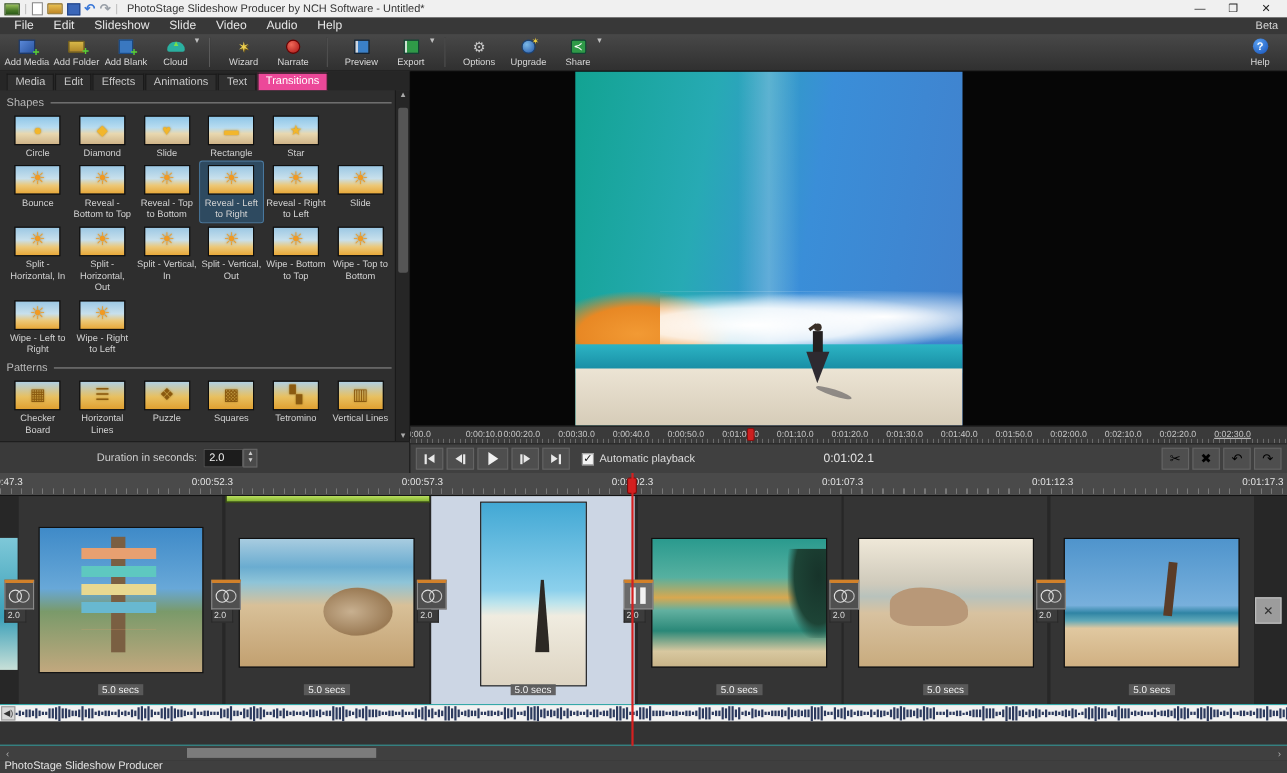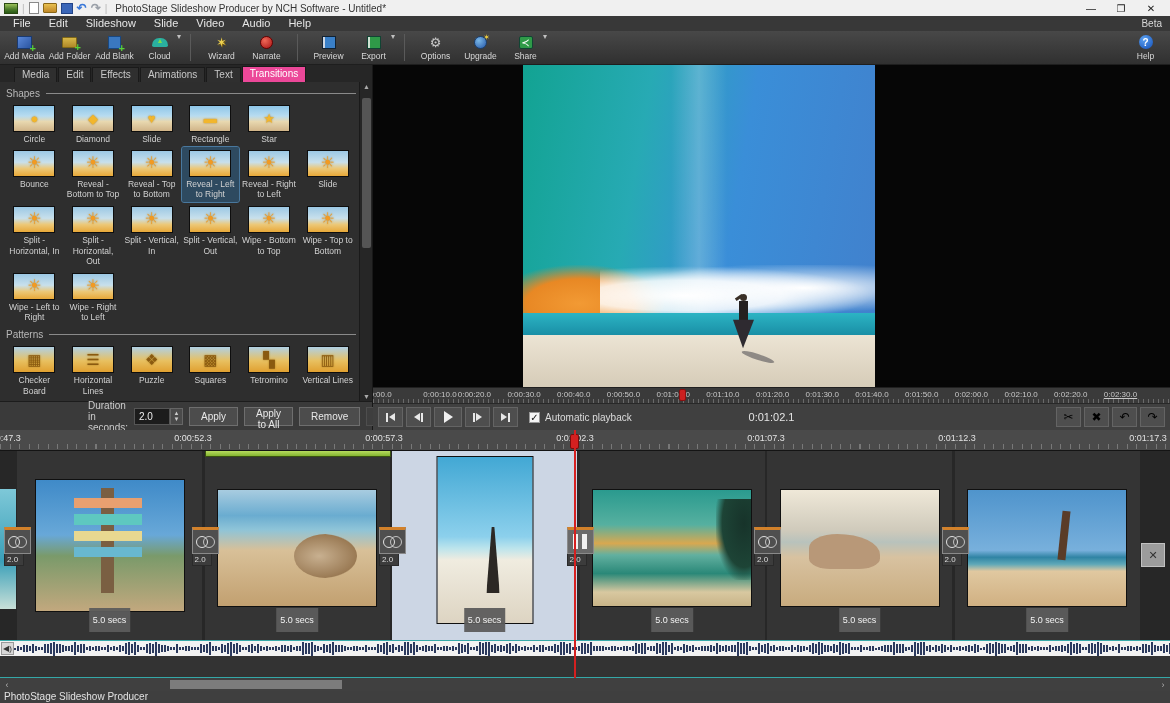--- a/index.html
+++ b/index.html
@@ -45,21 +45,21 @@
   .options-icon::before { content:"⚙"; color:#c8c8c8; font-size:13px; }
   .upgrade-icon { width:13px; height:13px; border-radius:50%; background:radial-gradient(circle at 35% 32%,#7ab8e8,#2658a8); border:1px solid #1a4070; position:relative; }
   .upgrade-icon::after { content:"✶"; position:absolute; right:-4px; top:-4px; color:#f0d040; font-size:8px; }
   .share-icon { width:14px; height:13px; background:#2f9a48; border:1px solid #143; border-radius:2px; color:#fff; font-size:10px; text-align:center; line-height:12px; }
   .share-icon::before { content:"≺"; }
   .help-icon { width:14px; height:14px; border-radius:50%; background:radial-gradient(circle at 35% 28%,#5aa0f0,#1450b8); color:#fff; font-size:10px; font-weight:bold; display:flex; align-items:center; justify-content:center; }
 
   
   .main { height:365px; display:flex; }
   .left-panel { width:373px; background:#2e2e2e; display:flex; flex-direction:column; border-right:1px solid #181818; }
-  .tabs { height:17px; background:#262626; display:flex; align-items:flex-end; padding-left:14px; }
+  .tabs { height:17px; background:#262626; display:flex; align-items:flex-end; padding-left:6px; }
   .tab { font-size:10px; color:#c8c8c8; background:#2f2f2f; border:1px solid #1a1a1a; border-bottom:none; padding:1px 7px 2px; margin-right:1px; }
   .tab.active { background:#ec4899; color:#fff; padding-bottom:3px; }
   .panel-body { flex:1; position:relative; overflow:hidden; padding:2px 16px 0 6px; }
   .section-head { display:flex; align-items:center; margin:4px 0 3px; }
   .section-title { font-size:10px; color:#b8b8b8; white-space:nowrap; }
   .section-rule { flex:1; height:1px; background:#8a8a8a; margin-left:6px; }
   .tiles { display:grid; grid-template-columns:repeat(6,1fr); gap:1px 2px; }
   .tile { display:flex; flex-direction:column; align-items:center; padding:3px 1px 2px; border-radius:2px; }
   .tile.selected { background:#2e4a60; outline:1px solid #49789e; }
   .thumb { width:42px; height:27px; border:1px solid #0e0e0e; position:relative; display:flex; align-items:center; justify-content:center;
@@ -123,21 +123,21 @@
   .timeline-ruler::after { content:""; position:absolute; left:0; bottom:1px; width:100%; height:5px; background:repeating-linear-gradient(90deg,#787878 0 1px,transparent 1px 9.55px); }
   .ttick { position:absolute; top:3px; font-size:9px; color:#e2e2e2; transform:translateX(-50%); white-space:nowrap; }
   .ttick:first-child { transform:none; }
   .tmarker { position:absolute; left:570px; top:4px; width:9px; height:15px; background:#d42020; border:1px solid #7a0c0c; border-radius:2px; z-index:3; }
   .clips-track { height:189px; background:#272727; position:relative; overflow:hidden; }
   .clip-sliver { position:absolute; left:0; top:38px; width:16px; height:120px; background:linear-gradient(180deg,#7ec8d8,#3a9fb8 60%,#c8e0d8); }
   .clip-slot { position:absolute; top:0; width:185px; height:100%; background:#343434; }
   .clip-slot.selected { background:#ccd6e4; }
   .clip-img { position:absolute; left:50%; top:38px; transform:translateX(-50%); width:160px; height:118px; border:1px solid #101010; }
   .clip-slot.selected .clip-img { width:97px; height:168px; top:5px; }
-  .clip-dur { position:absolute; bottom:8px; left:50%; transform:translateX(-50%); background:rgba(92,92,92,.95); color:#f2f2f2; font-size:9px; padding:7px 4px; white-space:nowrap; }
+  .clip-dur { position:absolute; bottom:8px; left:50%; transform:translateX(-50%); background:rgba(92,92,92,.95); color:#f2f2f2; font-size:9px; padding:0 4px; white-space:nowrap; }
   .green-bar { position:absolute; left:205px; top:-2px; width:186px; height:8px; background:linear-gradient(#c2e468,#84b430); border:1px solid #39510f; z-index:4; }
   .tboxes { position:absolute; inset:0; pointer-events:none; }
   .tbox { position:absolute; top:76px; width:27px; z-index:5; pointer-events:auto; }
   .tbox-icon { height:27px; background:#4f4f4f; border:1px solid #8a8a8a; border-top:3px solid #d2812a; position:relative; }
   .crossfade-transition-icon::before, .crossfade-transition-icon::after { content:""; position:absolute; top:6px; width:10px; height:10px; border:1px solid #e0e0e0; border-radius:50%; }
   .crossfade-transition-icon::before { left:3px; } .crossfade-transition-icon::after { left:10px; opacity:.8; }
   .reveal-left-to-right-transition-icon { background:#6a6a6a; }
   .reveal-left-to-right-transition-icon::before, .reveal-left-to-right-transition-icon::after { content:""; position:absolute; top:4px; width:5px; height:15px; background:#f0f0f0; }
   .reveal-left-to-right-transition-icon::before { left:5px; } .reveal-left-to-right-transition-icon::after { left:14px; }
   .tbox-dur { background:#3c3c3c; border:1px solid #2a2a2a; border-top:none; color:#ddd; font-size:8px; text-align:left; padding:1px 2px; width:20px; }
@@ -523,29 +523,20 @@
     </div>
     <div class="panel-controls">
       <span>Duration in seconds:</span>
       <span class="duration-box">
         <input class="duration-input" value="2.0" style="">
         <span class="spinner">
             <span>▲</span>
             <span>▼</span>
           </span>
       </span>
-      <span style="display:flex;gap:6px">
-  <button class="pbtn">Apply</button>
-
-  <button class="pbtn">Apply to All</button>
-
-  <button class="pbtn">Remove</button>
-
-  <button class="pbtn disabled">Settings</button>
-</span>
     </div>
   </div>
 
   <div class="preview-pane">
     <div class="stage">
       <div class="stage-image">
         <div class="pi-beam"></div>
         <div class="pi-orange"></div>
         <div class="pi-clouds"></div>
         <div class="pi-sea"></div>

